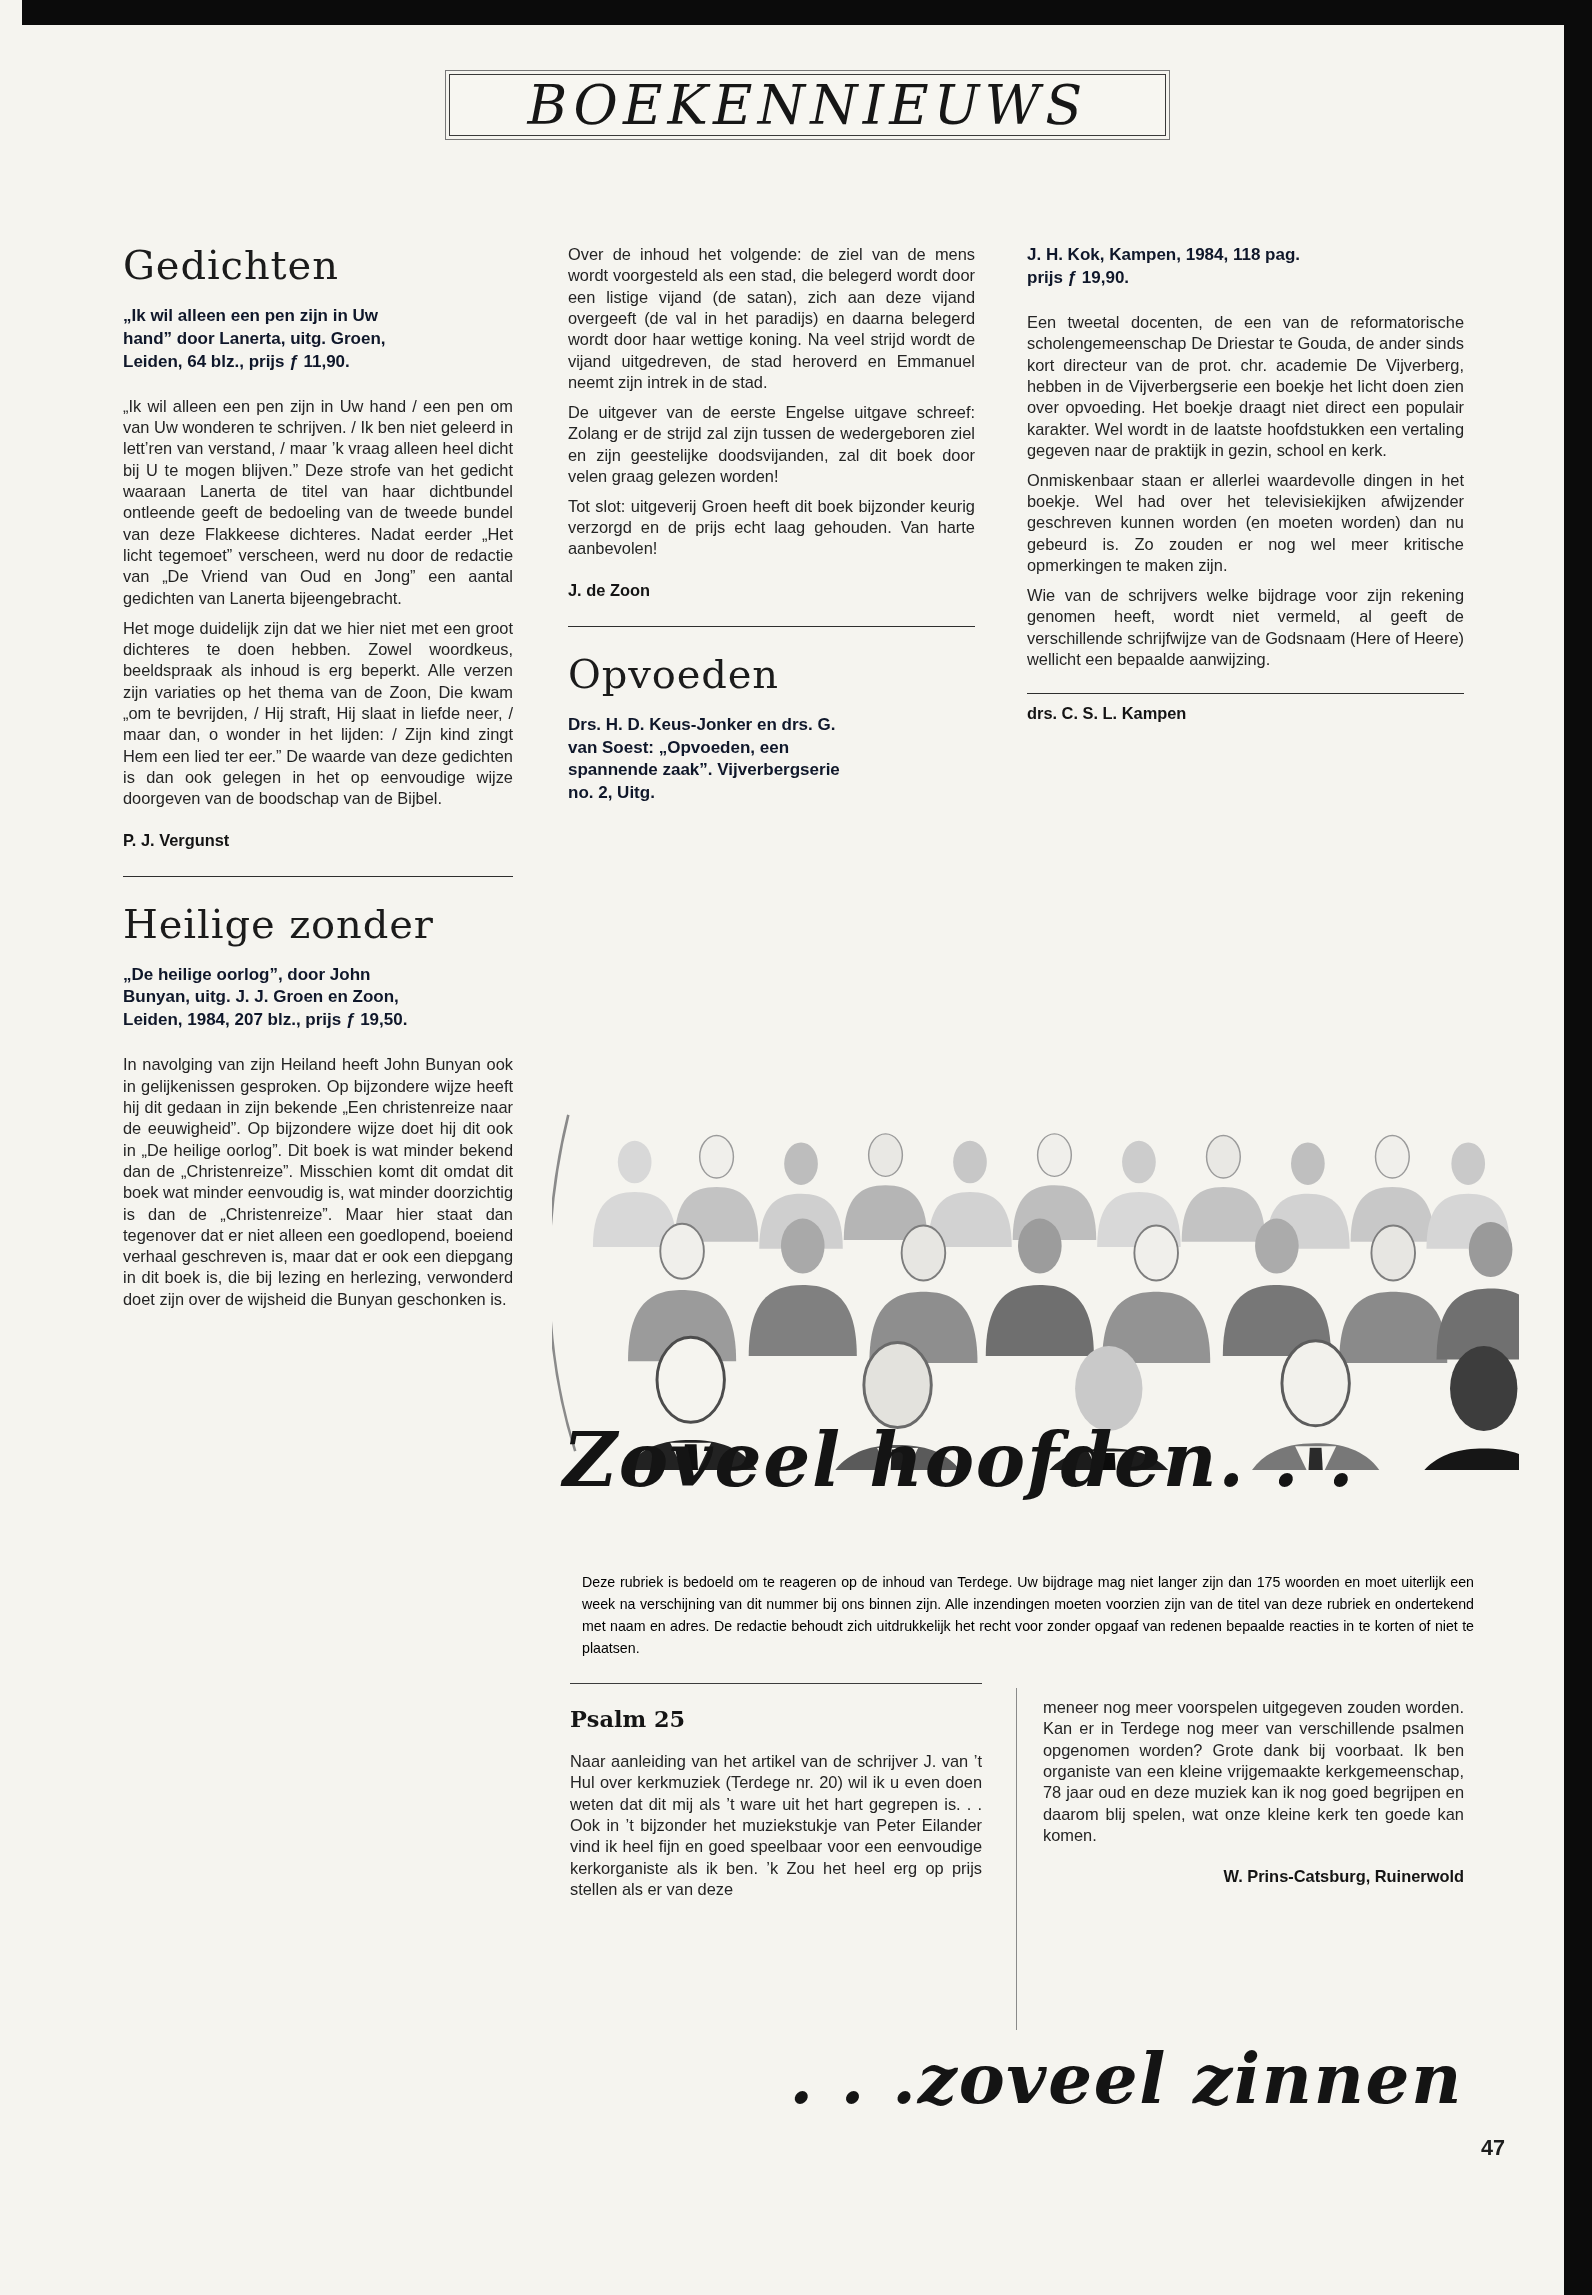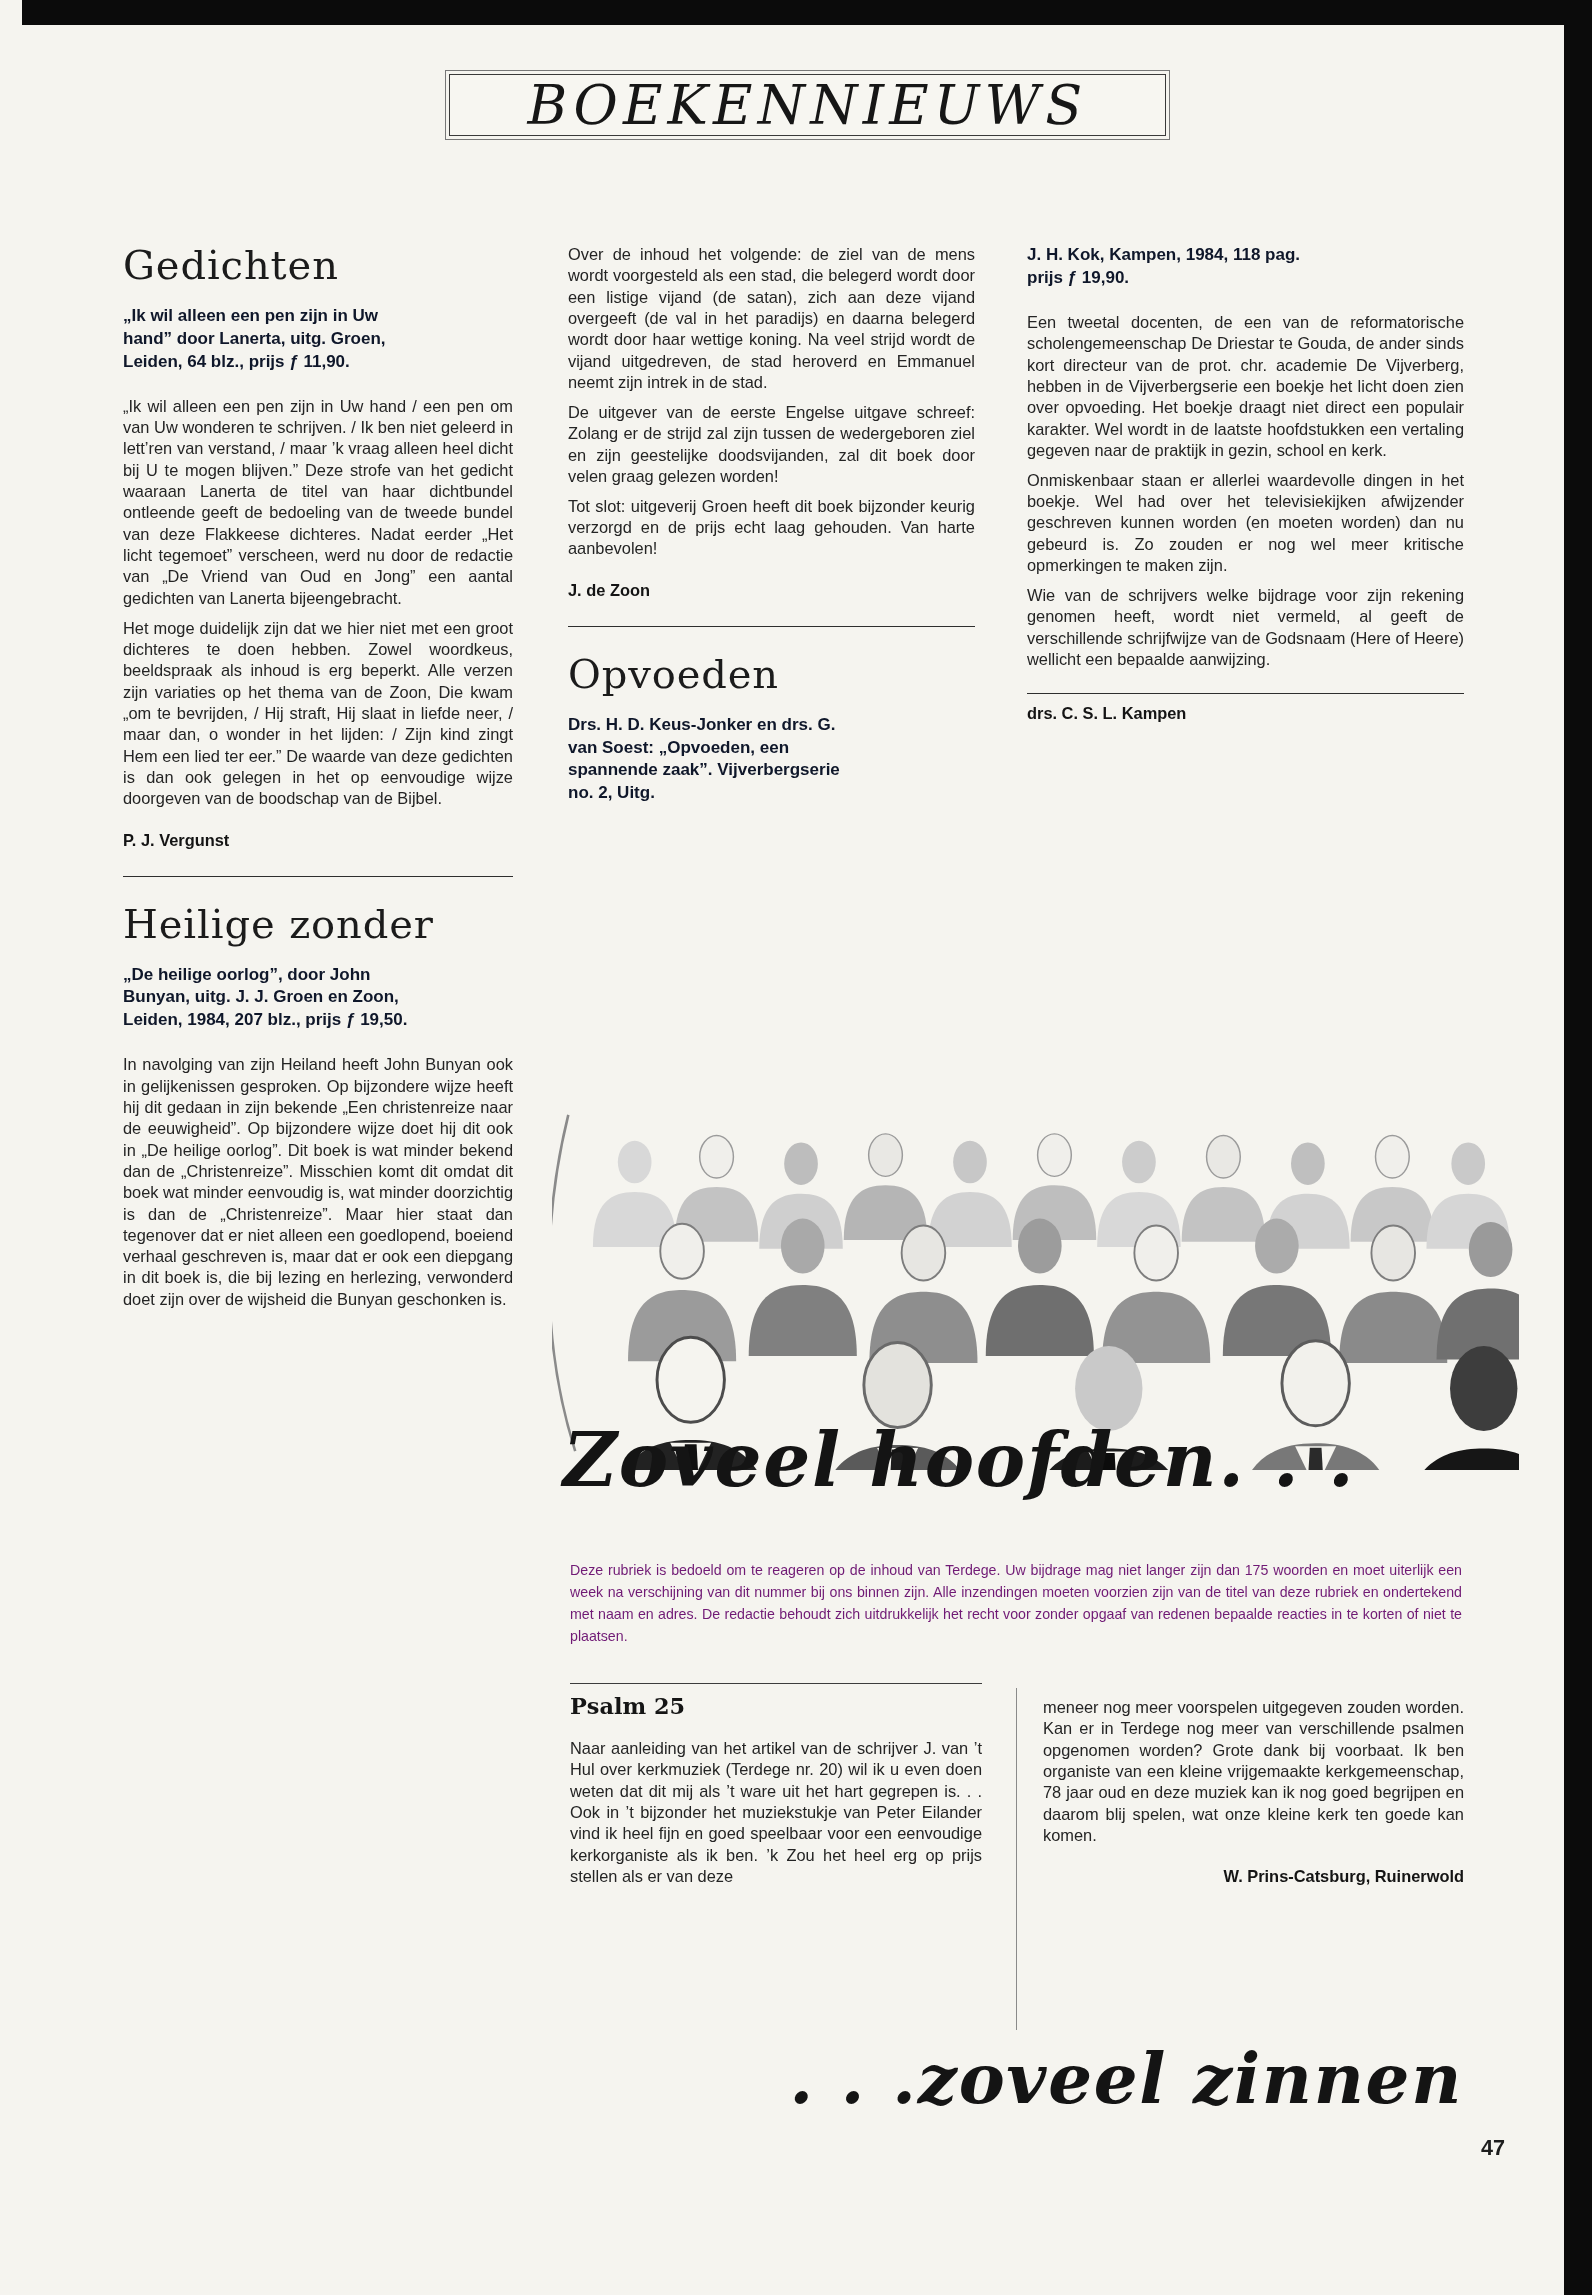--- a/index.html
+++ b/index.html
@@ -27,25 +27,25 @@
   .rule{border:none;border-top:1.3px solid #2e2e2e;margin:26px 0;}
   .sig-rule{border-top:1.3px solid #2e2e2e;padding-top:10.4px;margin-top:22.4px;}
 
   .illustration{position:absolute;left:552px;top:1089px;width:967px;height:381px;}
 
   .display{font-family:"DejaVu Serif",serif;font-style:italic;font-weight:bold;
            color:#141414;letter-spacing:1.7px;white-space:nowrap;}
   .hoofden{position:absolute;left:563px;top:1417px;font-size:74px;}
   .zinnen{position:absolute;left:742px;top:2038px;width:721px;text-align:right;font-size:69px;}
 
-  .rubric{position:absolute;left:570px;top:1559px;width:892px;margin:0;
-          font-size:14.2px;line-height:1.55;color:#701a75;text-align:justify;}
+  .rubric{position:absolute;left:570px;top:1559px;width:892px;margin:12px;
+          font-size:14.2px;line-height:1.55;color:#000000;text-align:justify;}
 
   .letters{position:absolute;left:570px;top:1683px;width:894px;height:354px;}
-  .letters-left{position:absolute;left:0;top:0;width:412px;border-top:1.3px solid #3c3c3c;padding-top:9px;}
+  .letters-left{position:absolute;left:0;top:0;width:412px;border-top:1.3px solid #3c3c3c;padding-top:22px;}
   .letters-left h2{font-family:"DejaVu Serif",serif;font-weight:bold;font-size:22.4px;margin:0 0 19px;color:#151515;}
   .letters-divider{position:absolute;left:446px;top:5.2px;width:1.3px;height:342px;background:#8a8a8a;}
   .letters-right{position:absolute;left:473px;top:14px;width:421px;}
   .sig.right{text-align:right;margin-top:21px;}
 
   .pagenum{position:absolute;left:1481px;top:2135px;font-size:21.6px;font-weight:bold;color:#1d1d1d;}
 </style>
 </head>
 <body>
 

